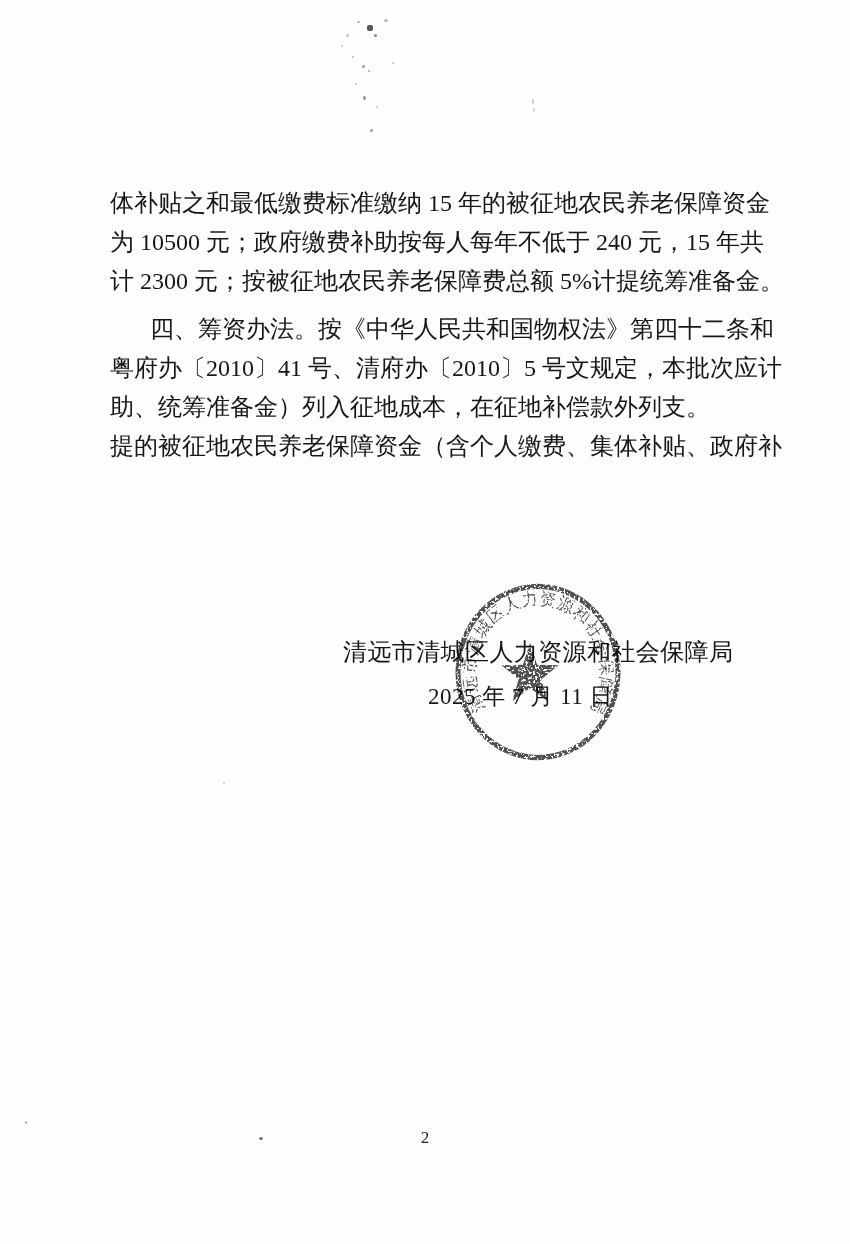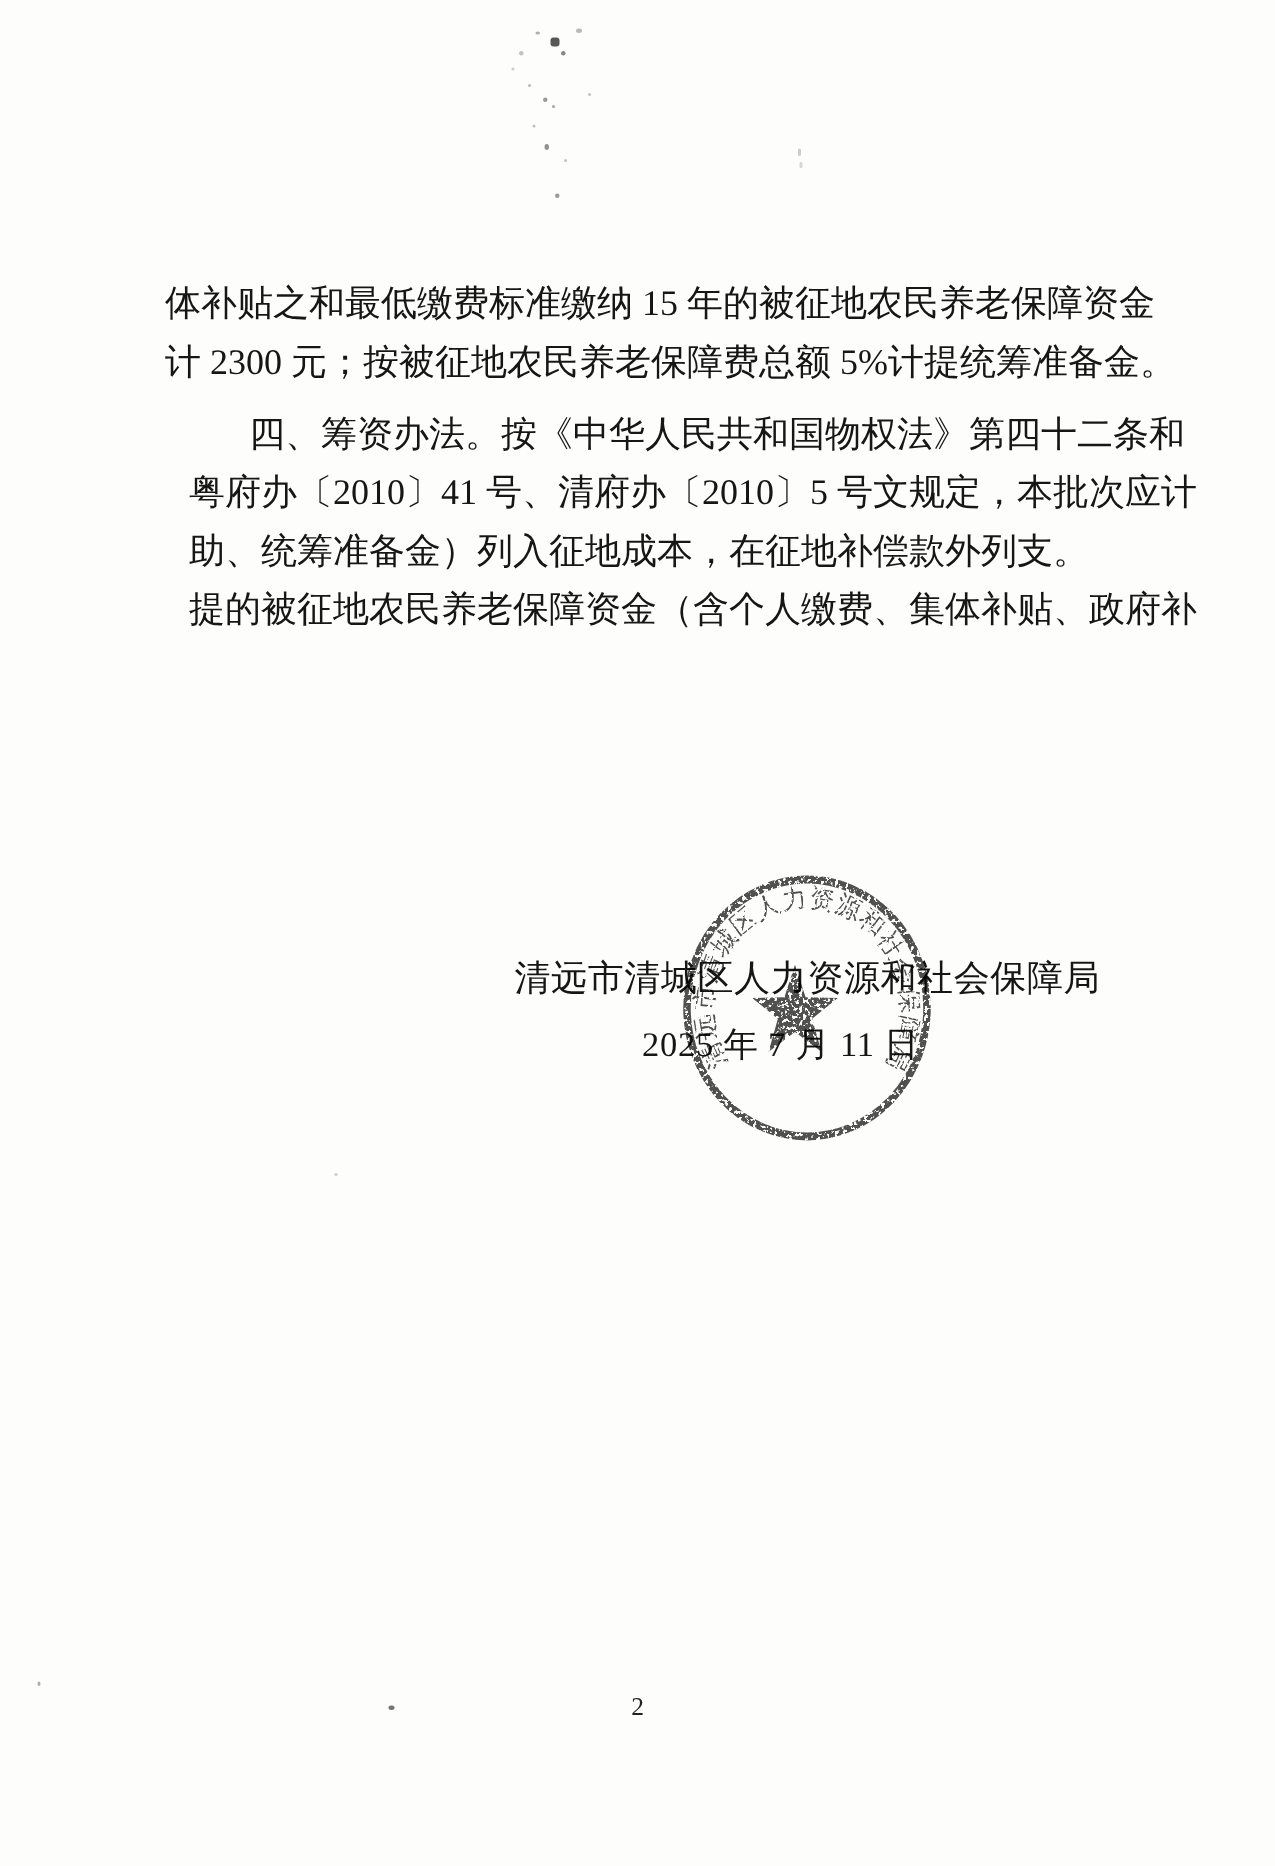--- a/index.html
+++ b/index.html
@@ -14,21 +14,21 @@
   }
   .body-text {
     position: absolute;
     left: 110px;
     top: 184px;
     width: 632px;
     font-size: 24px;
     line-height: 39px;
   }
   .para { margin: 0; }
-  .para + .para { margin-top: 9px; margin-left: 16px; }
+  .para + .para { margin-top: 9px; }
   .ln {
     white-space: nowrap;
     text-align: justify;
     text-align-last: justify;
   }
   .ln.last {
     text-align-last: left;
   }
   .ln.indent { text-indent: 40px; }
   .sig-org {
@@ -91,20 +91,21 @@
   <div class="speck" style="left:355px;top:83px;width:2px;height:2px;opacity:.3;"></div>
   <div class="speck" style="left:532px;top:99px;width:2px;height:5px;opacity:.25;border-radius:1px;"></div>
   <div class="speck" style="left:533px;top:108px;width:2px;height:4px;opacity:.2;border-radius:1px;"></div>
   <div class="speck" style="left:25px;top:1121px;width:2px;height:3px;opacity:.4;"></div>
   <div class="speck" style="left:259px;top:1137px;width:4px;height:3px;opacity:.7;"></div>
   <div class="speck" style="left:223px;top:782px;width:2px;height:2px;opacity:.25;"></div>
 
   <div class="body-text">
     <div class="para">
       <div class="ln">体补贴之和最低缴费标准缴纳 15 年的被征地农民养老保障资金</div>
+      <div class="ln">为 10500 元；政府缴费补助按每人每年不低于 240 元，15 年共</div>
       <div class="ln">计 2300 元；按被征地农民养老保障费总额 5%计提统筹准备金。</div>
     </div>
     <div class="para">
       <div class="ln indent">四、筹资办法。按《中华人民共和国物权法》第四十二条和</div>
       <div class="ln">粤府办〔2010〕41 号、清府办〔2010〕5 号文规定，本批次应计</div>
       <div class="ln last">助、统筹准备金）列入征地成本，在征地补偿款外列支。</div>
       <div class="ln">提的被征地农民养老保障资金（含个人缴费、集体补贴、政府补</div>
     </div>
   </div>
 

